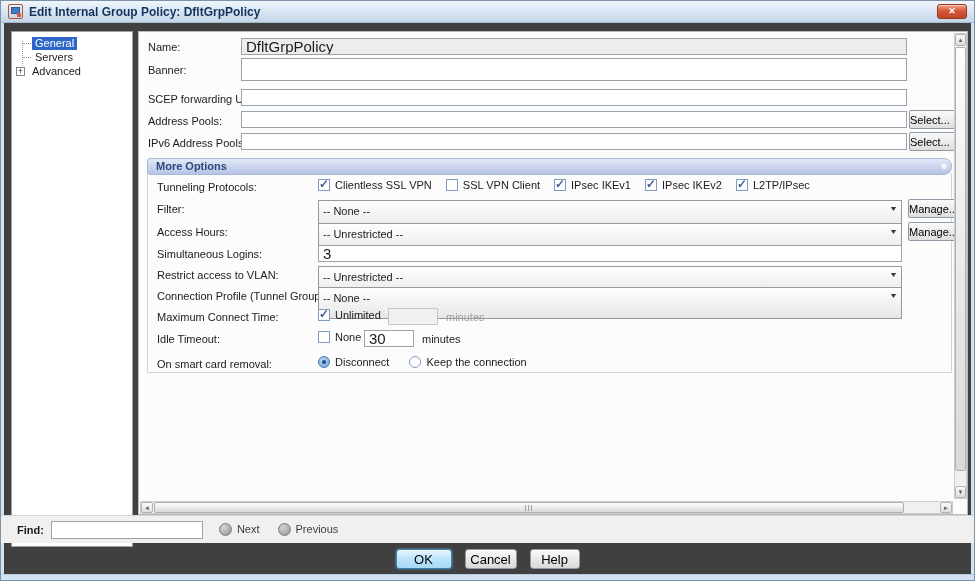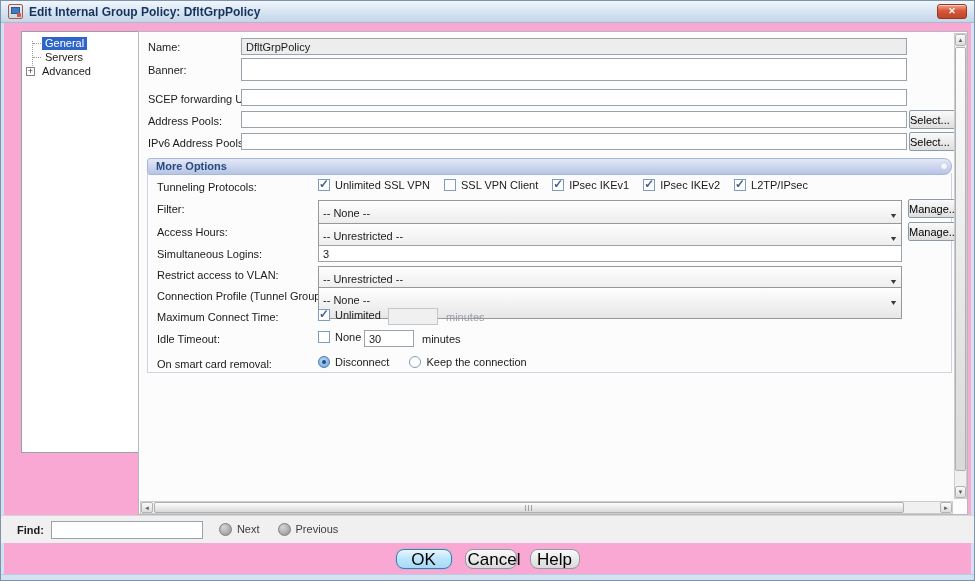--- a/index.html
+++ b/index.html
@@ -1,19 +1,19 @@
 <!DOCTYPE html>
 <html><head>
 <meta charset="utf-8">
 <style>
   * { margin:0; padding:0; box-sizing:border-box; }
   body { background:#ffffff; font-family:"Liberation Sans", sans-serif; }
   .window {
     position:relative; width:975px; height:581px;
-    background:#f9a8d4; border:1px solid #7e93a7; overflow:hidden;
+    background:#404040; border:1px solid #7e93a7; overflow:hidden;
     font-size:11px; color:#1b1b1b;
   }
   
   .frame-side { position:absolute; top:22px; bottom:0; width:3px; background:#d2e2f2; }
   .frame-left { left:0; } .frame-right { right:0; }
   .frame-bottom { position:absolute; left:0; right:0; bottom:0; height:6px; background:#d2e2f2; border-top:1px solid #b9cde2; }
   
   .titlebar {
     position:absolute; left:0; top:0; right:0; height:22px;
     background:linear-gradient(#f0f6fc, #d6e4f1 55%, #c3d6e8);
@@ -25,38 +25,38 @@
   .app-icon .scr { position:absolute; left:2px; top:2px; width:9px; height:7px; background:#3f7bbf; border:1px solid #2c5b93; }
   .app-icon .pen { position:absolute; right:1px; bottom:1px; width:4px; height:4px; background:#d6573a; border-radius:1px; }
   .title-text { font-size:12px; font-weight:bold; color:#16325c; flex:1 1 auto; white-space:nowrap; overflow:hidden; }
   .close-btn {
     width:30px; height:15px; border:1px solid #9b3422; border-radius:3px;
     background:linear-gradient(#f0a58c, #d6573a 45%, #c04527);
     color:#fff; font-size:9px; font-weight:bold; line-height:13px; text-align:center;
     box-shadow:inset 0 1px 0 rgba(255,255,255,.5); cursor:default; flex:0 0 auto;
   }
   
-  .tree-panel { position:absolute; left:10px; top:30px; width:122px; height:422px; background:#fff; border:1px solid #98a0a8;margin-left:10px; }
+  .tree-panel { position:absolute; left:10px; top:30px; width:122px; height:516px; background:#fff; border:1px solid #98a0a8; }
   .tree-vline { position:absolute; left:10px; top:9px; height:31px; border-left:1px dotted #9a9a9a; }
   .tree-stub { position:absolute; width:8px; border-top:1px dotted #9a9a9a; }
   .tree-item { position:absolute; left:20px; white-space:nowrap; padding:0 3px; line-height:13px; cursor:default; }
   .tree-item.selected { background:#2e65c9; color:#fff; }
   .expander { position:absolute; left:4px; width:9px; height:9px; border:1px solid #848484; background:#fff;
     font-size:9px; line-height:7px; text-align:center; color:#333; }
   
   .content-panel { position:absolute; left:137px; top:30px; width:830px; height:484px; background:#fcfcfc; border:1px solid #b4bac0; }
   .lbl { position:absolute; white-space:nowrap; color:#1b1b1b; }
-  .tb { position:absolute; border:1px solid #9aa2ab; background:#fff; font-family:"Liberation Sans",sans-serif; font-size:11px; padding:0 4px; color:#1b1b1b; }
+  .tb { position:absolute; border:1px solid #9aa2ab; background:#fff; font-family:"Liberation Sans",sans-serif; font-size:15px; padding:0 4px; color:#1b1b1b; }
   .tb.readonly { background:#ededed; }
   .tb.disabled { background:#f0f0f0; border-color:#c3c7cc; }
   .mini-btn { position:absolute; border:1px solid #8e9aa5; border-radius:2px;
     background:linear-gradient(#fafafa,#dedede); font-size:11px; text-align:left; cursor:default;
     font-family:"Liberation Sans",sans-serif; padding:0; }
   .combo { position:absolute; height:32px; border:1px solid #989898; background:linear-gradient(#fefefe,#e7e7e7);
-    display:flex; align-items:flex-end; padding:12px 4px; cursor:default; }
+    display:flex; align-items:flex-start; padding:4px 4px; cursor:default; }
   .combo-text { flex:1 1 auto; white-space:nowrap; overflow:hidden; }
   .combo-arrow { flex:0 0 auto; font-size:7px; color:#3a3a3a; transform:scaleX(1.3); }
   
   .mo-header { position:absolute; left:8px; top:126px; width:805px; height:17px;
     background:linear-gradient(#e3e9f7, #b7c4e6); border:1px solid #a9b8d9; border-radius:3px 8px 8px 3px;
     color:#29497f; font-weight:bold; line-height:14px; padding-left:8px; }
   .mo-dot { position:absolute; right:3px; top:3px; width:8px; height:8px; border-radius:50%; background:#f4f6fa; border:1px solid #c6d0e6; }
   .mo-group { position:absolute; left:8px; top:141px; width:805px; height:200px; border:1px solid #ccd4e2; border-top:none; }
   .mo-group .lbl { left:9px; }
   
@@ -82,22 +82,22 @@
     border-top:1px solid #d5d5d5; display:flex; align-items:center; padding-left:16px; }
   .find-label { font-weight:bold; }
   .find-input { width:152px; height:18px; border:1px solid #9aa2ab; background:#fff; margin-left:7px; font-family:"Liberation Sans",sans-serif; font-size:11px; padding:0 4px; }
   .nav-btn { display:flex; align-items:flex-start; gap:5px; color:#3c3c3c; cursor:default; }
   .nav-ball { width:13px; height:13px; border-radius:50%; border:1px solid #7d7d7d;
     background:radial-gradient(circle at 35% 30%, #d6d6d6, #8f8f8f); display:flex; align-items:center; justify-content:center;
     color:#f2f2f2; font-size:6px; }
   .next-group { margin-left:16px; } .prev-group { margin-left:18px; }
   
   .footer { position:absolute; left:0; top:545px; right:0; height:26px; display:flex; justify-content:center; align-items:center; gap:13px; }
-  .btn { height:20px; border:1px solid #8e9aa5; border-radius:8px; background:linear-gradient(#fafafa,#d9d9d9);
-    font-family:"Liberation Sans",sans-serif; font-size:17px; text-align:center; cursor:default; padding:0 2px; }
+  .btn { height:20px; border:1px solid #8e9aa5; border-radius:3px; background:linear-gradient(#fafafa,#d9d9d9);
+    font-family:"Liberation Sans",sans-serif; font-size:13px; text-align:center; cursor:default; padding:0 2px; }
   .btn.default { border-color:#3c7fb1; background:linear-gradient(#eaf6fd, #bee6fd 45%, #a7d9f5); box-shadow:0 0 2px #7ab8e0; }
 </style>
 </head>
 <body>
 
 <div class="window">
 
   <div class="titlebar">
     <div class="app-icon">
         <span class="scr"></span>
@@ -146,21 +146,21 @@
     </div>
 
     <div class="mo-group">
 
       <div class="lbl" style="top:8px;">Tunneling Protocols:</div>
       <div class="ck-row" style="left:170px; top:6px; gap:14px;">
         <span class="ck-group">
           <span class="cb checked">
               <span class="mark">✓</span>
             </span>
-          <span>Unlimited SSL VPN</span>
+          <span>Clientless SSL VPN</span>
         </span>
         <span class="ck-group">
           <span class="cb"></span>
           <span>SSL VPN Client</span>
         </span>
         <span class="ck-group">
           <span class="cb checked">
               <span class="mark">✓</span>
             </span>
           <span>IPsec IKEv1</span>

